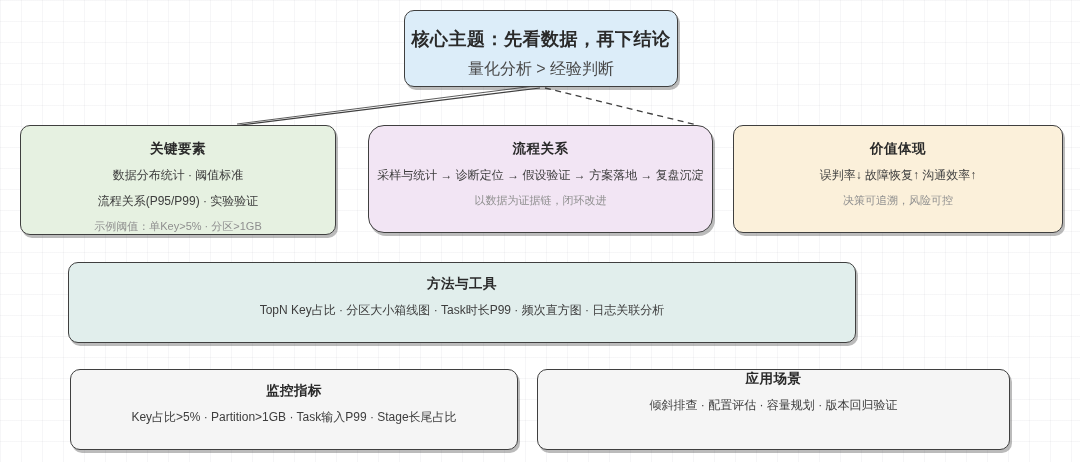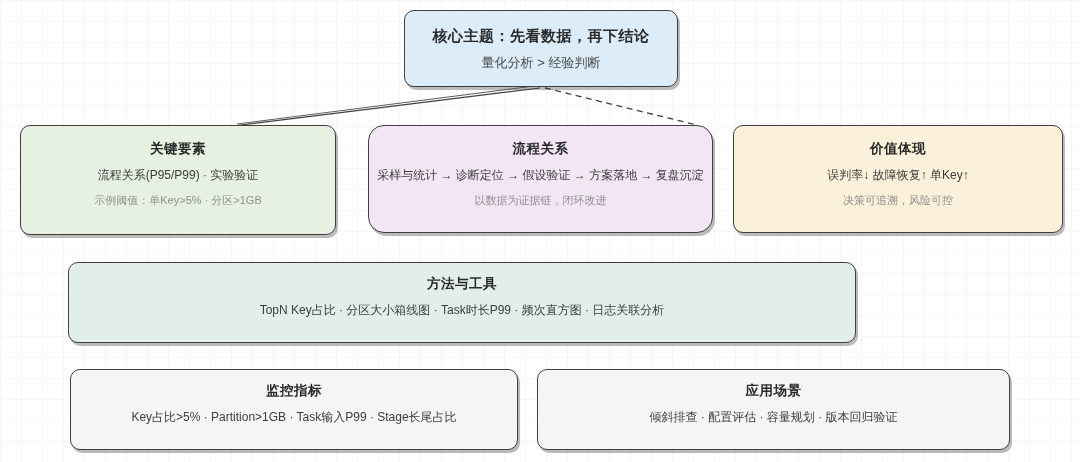--- a/index.html
+++ b/index.html
@@ -42,60 +42,61 @@
     font-size: 12px;
     color: #3d3d3d;
     margin: 0 0 9px 0;
   }
   .node-hint {
     font-size: 11px;
     color: #8f8f8f;
     margin: 2px 0 0 0;
   }
   #node-root { left: 404px; top: 10px; width: 274px; height: 77px; padding-top: 16px; }
-  #node-root .node-title { font-size: 15px; margin-bottom: 8px; }
-  #node-root .node-line { font-size: 13px; color: #4a4a4a; }
+  #node-root .node-title { font-size: 18px; margin-bottom: 8px; }
+  #node-root .node-line { font-size: 16px; color: #4a4a4a; }
   #node-key-factors { left: 20px;  top: 125px; width: 316px; height: 110px; padding-top: 14px; }
   #node-process     { left: 368px; top: 125px; width: 345px; height: 108px; padding-top: 14px; }
   #node-value       { left: 733px; top: 125px; width: 330px; height: 108px; padding-top: 14px; }
   #node-methods     { left: 68px;  top: 262px; width: 788px; height: 81px;  padding-top: 12px; }
   #node-metrics     { left: 70px;  top: 369px; width: 448px; height: 81px;  padding-top: 12px; }
-  #node-scenarios   { left: 537px; top: 369px; width: 473px; height: 81px;  padding-top: 12px; }
+  #node-scenarios   { left: 537px; top: 369px; width: 473px; height: 81px;  }
 </style>
 </head>
 <body>
 
 <div class="canvas">
 
   <svg class="edges" viewBox="0 0 1080 462" xmlns="http://www.w3.org/2000/svg">
     <line class="edge" x1="540" y1="88" x2="233" y2="126" stroke-width="1.2"></line>
     <line class="edge" x1="534" y1="86" x2="237" y2="124" stroke-width="1.0" opacity="0.85"></line>
     <line class="edge" x1="545" y1="88" x2="697" y2="125" stroke-width="1.3" stroke-dasharray="6 4.5"></line>
   </svg>
 
   <div class="node" id="node-root" style="background-color: rgb(220, 237, 249);">
     <div class="node-title">核心主题：先看数据，再下结论</div>
     <div class="node-line">量化分析 &gt; 经验判断</div>
   </div>
 
   <div class="node" id="node-key-factors" style="background-color: rgb(230, 241, 225);">
     <div class="node-title">关键要素</div>
+    <div class="node-line">数据分布统计 · 阈值标准</div>
     <div class="node-line">流程关系(P95/P99) · 实验验证</div>
     <div class="node-hint">示例阈值：单Key&gt;5% · 分区&gt;1GB</div>
   </div>
 
   <div class="node" id="node-process" style="background-color: rgb(242, 229, 244); border-radius: 16px;">
     <div class="node-title">流程关系</div>
     <div class="node-line">采样与统计 → 诊断定位 → 假设验证 → 方案落地 → 复盘沉淀</div>
     <div class="node-hint">以数据为证据链，闭环改进</div>
   </div>
 
   <div class="node" id="node-value" style="background-color: rgb(251, 240, 218);">
     <div class="node-title">价值体现</div>
-    <div class="node-line">误判率↓ 故障恢复↑ 单Key↑</div>
+    <div class="node-line">误判率↓ 故障恢复↑ 沟通效率↑</div>
     <div class="node-hint">决策可追溯，风险可控</div>
   </div>
 
   <div class="node" id="node-methods" style="background-color: rgb(225, 238, 236);">
     <div class="node-title">方法与工具</div>
     <div class="node-line">TopN Key占比 · 分区大小箱线图 · Task时长P99 · 频次直方图 · 日志关联分析</div>
   </div>
 
   <div class="node" id="node-metrics" style="background-color: rgb(245, 245, 245);">
     <div class="node-title">监控指标</div>

